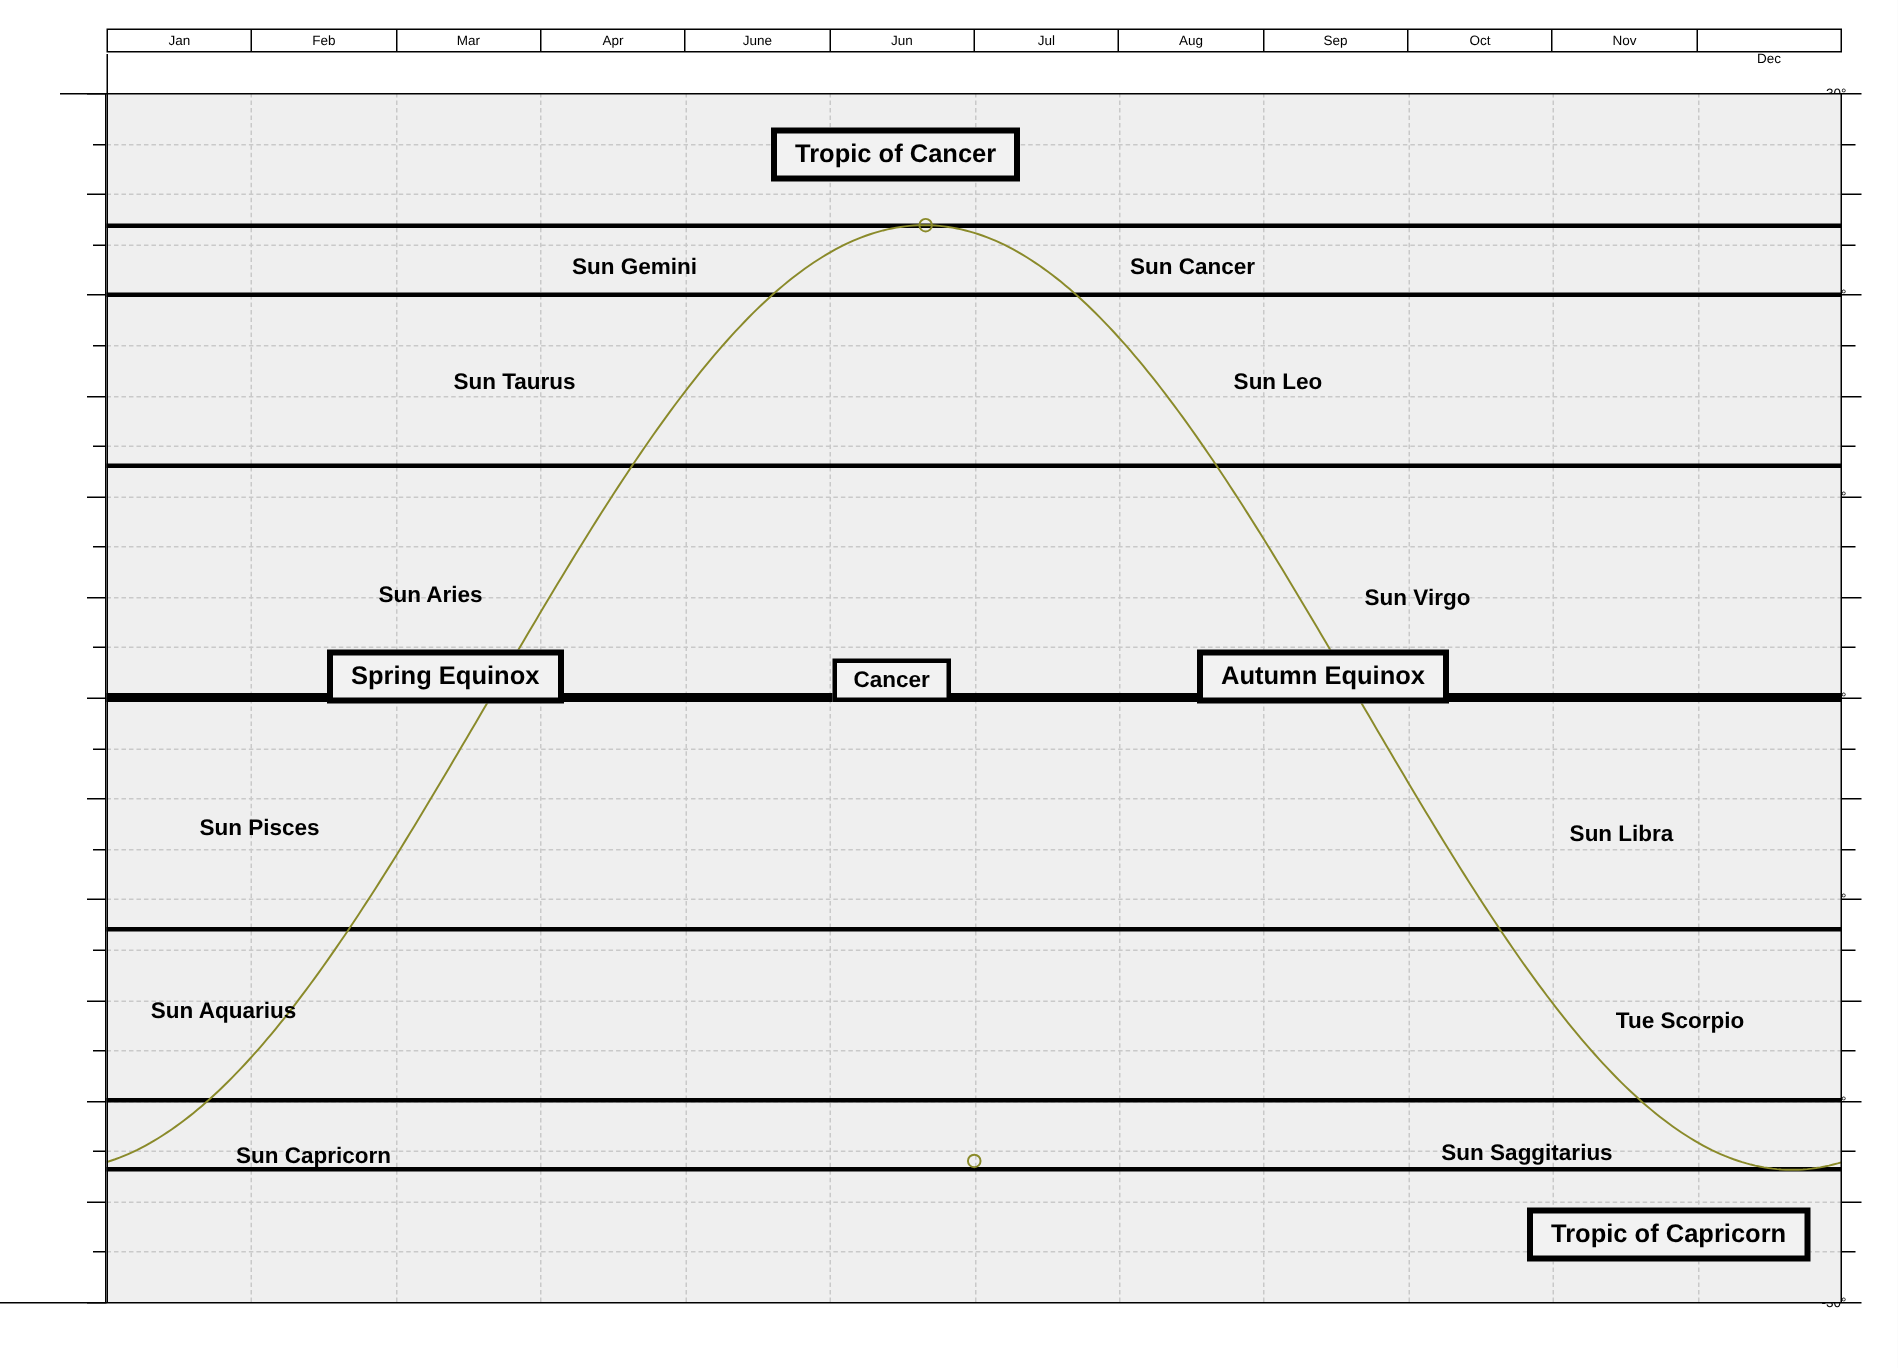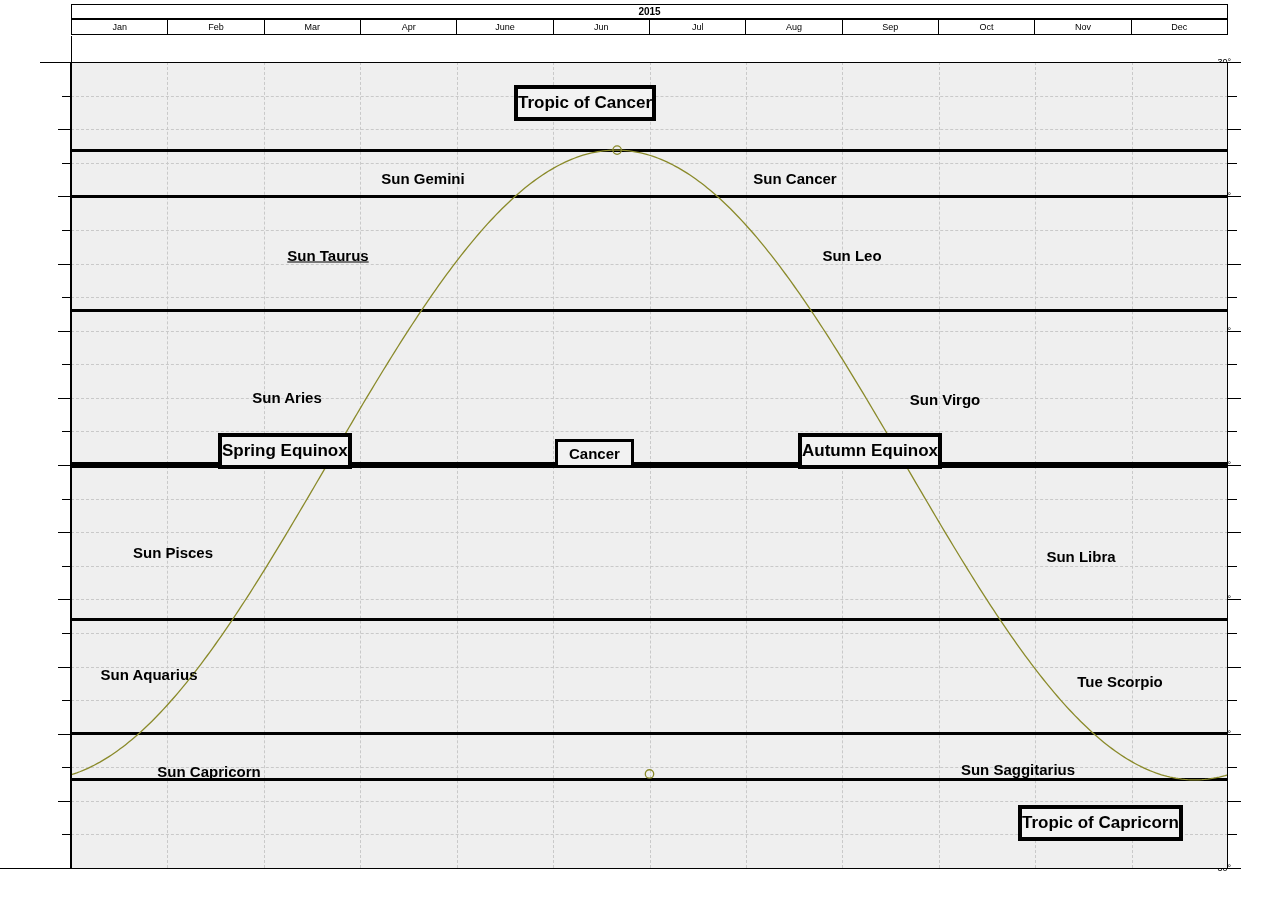--- a/index.html
+++ b/index.html
@@ -12,21 +12,21 @@
   #year-row{position:absolute;left:0;top:0;width:1157px;height:15px;
             border:1px solid #000;box-sizing:border-box;background:#fff;}
   #year-label{position:absolute;left:0;top:0;width:100%;height:100%;
               text-align:center;font-size:10px;font-weight:bold;color:#000;
               line-height:13px;}
   #month-row{position:absolute;left:0;top:15px;width:1157px;height:16px;
              border:1px solid #000;box-sizing:border-box;background:#fff;
              display:flex;}
   .month-cell{flex:1 1 0;border-right:1px solid #000;box-sizing:border-box;
               text-align:center;font-size:9px;color:#000;line-height:14px;}
-  .month-cell:last-child{border-right:none;}
+  .month-cell:last-child{border-right:none;margin-top:12px;}
 
   
   #plot{position:absolute;left:71px;top:62px;width:1157px;height:806px;
         background:#efefef;}
   #plot-left-border{position:absolute;left:71px;top:36px;width:0;height:832px;
                     border-left:1px solid #000;}
   #plot-right-border{position:absolute;left:1227px;top:62px;width:0;height:806px;
                      border-left:1px solid #000;}
   #plot-bottom-border{position:absolute;left:0px;top:868px;width:1228px;height:0;
                       border-top:1px solid #000;}
@@ -54,36 +54,33 @@
   .refline.thin{height:3px;}
   .refline.thick{height:6px;}
 
   
   #curve{position:absolute;left:0;top:0;width:1157px;height:806px;}
 
   
   .callout{position:absolute;background:#f2f2f2;color:#000;
            font-weight:bold;white-space:nowrap;text-align:center;
            box-sizing:border-box;}
-  .callout.big{border:4px solid #000;font-size:17px;padding:4px 0;}
+  .callout.big{border:4px solid #000;font-size:17px;padding:4px 12px;}
   .callout.med{border:3px solid #000;font-size:15px;padding:3px 11px;}
 
   
   .zodiac{position:absolute;font-size:15px;font-weight:bold;color:#000;
           white-space:nowrap;transform:translate(-50%,-50%);}
 </style>
 </head>
 <body>
 
 <div id="stage">
 
   <div id="header">
-    <div id="year-row">
-      <div id="year-label">2015</div>
-    </div>
     <div id="month-row">
         <div class="month-cell">Jan</div>
         <div class="month-cell">Feb</div>
         <div class="month-cell">Mar</div>
         <div class="month-cell">Apr</div>
         <div class="month-cell">June</div>
         <div class="month-cell">Jun</div>
         <div class="month-cell">Jul</div>
         <div class="month-cell">Aug</div>
         <div class="month-cell">Sep</div>
@@ -215,21 +212,21 @@
     <div id="callout-layer">
         <div class="callout big" style="left: 443px; top: 23px;">Tropic of Cancer</div>
         <div class="callout big" style="left: 147px; top: 371px;">Spring Equinox</div>
         <div class="callout med" style="left: 484px; top: 377px;">Cancer</div>
         <div class="callout big" style="left: 727px; top: 371px;">Autumn Equinox</div>
         <div class="callout big" style="left: 947px; top: 743px;">Tropic of Capricorn</div>
       </div>
     <div id="zodiac-layer">
         <div class="zodiac" style="left: 352px; top: 116px;">Sun Gemini</div>
         <div class="zodiac" style="left: 724px; top: 116px;">Sun Cancer</div>
-        <div class="zodiac" style="left: 257px; top: 193px; text-decoration: underline;">Sun Taurus</div>
+        <div class="zodiac" style="left: 272px; top: 193px;">Sun Taurus</div>
         <div class="zodiac" style="left: 781px; top: 193px;">Sun Leo</div>
         <div class="zodiac" style="left: 216px; top: 335px;">Sun Aries</div>
         <div class="zodiac" style="left: 874px; top: 337px;">Sun Virgo</div>
         <div class="zodiac" style="left: 102px; top: 490px;">Sun Pisces</div>
         <div class="zodiac" style="left: 973px; top: 494px; margin-left: 37px;">Sun Libra</div>
         <div class="zodiac" style="left: 78px; top: 612px;">Sun Aquarius</div>
         <div class="zodiac" style="left: 1049px; top: 619px;">Tue Scorpio</div>
         <div class="zodiac" style="left: 138px; top: 709px;">Sun Capricorn</div>
         <div class="zodiac" style="left: 947px; top: 707px;">Sun Saggitarius</div>
       </div>

